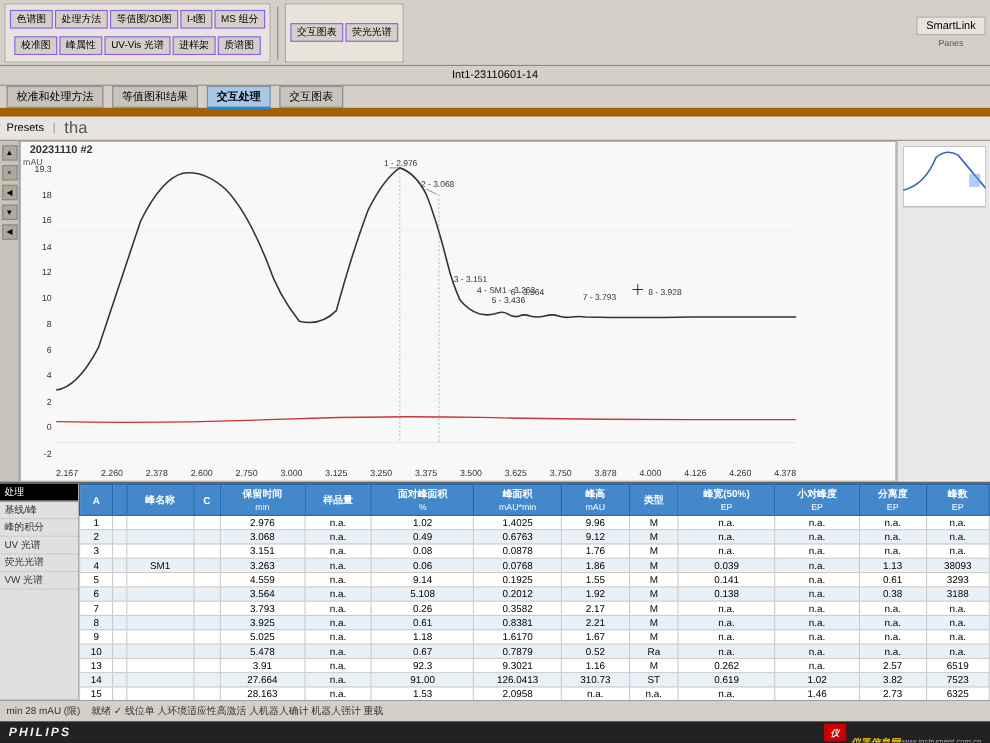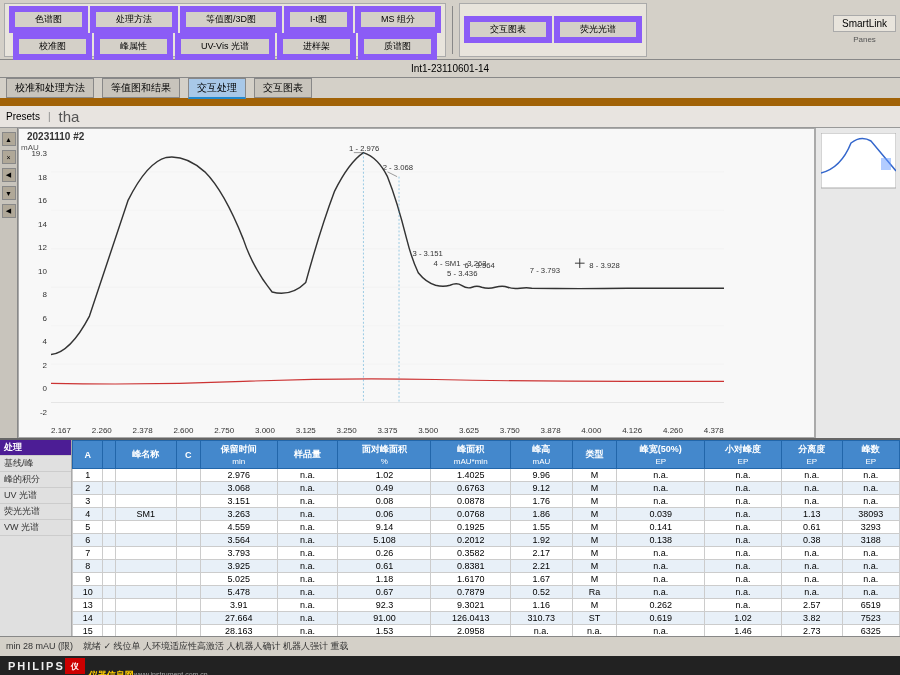--- a/index.html
+++ b/index.html
@@ -30,22 +30,22 @@
       align-items: center;
       border: 1px solid #aaa;
       padding: 2px 4px;
       background: #e8e4dc;
       height: 54px;
       justify-content: space-around;
     }
 
     .toolbar-btn {
       background: #d4d0c8;
-      border: 6px solid #8b5cf6;
-      padding: 1px 20px;
+      border: 1px solid #8b5cf6;
+      padding: 1px 5px;
       cursor: pointer;
       font-size: 9px;
       white-space: nowrap;
       color: #000;
     }
 
     
     #toolbar2 {
       background: #d4d0c8;
       border-bottom: 8px solid #a16207;
@@ -62,21 +62,21 @@
       border: 1px solid #888;
       padding: 2px 8px;
       cursor: pointer;
       font-size: 10px;
       color: #000;
     }
 
     .tab-btn.active {
       background: #a8c8e8;
       border-bottom: 2px solid #2288cc;
-      font-weight: normal;
+      font-weight: bold;
     }
 
     #presets-bar {
       background: #e8e4e0;
       border-bottom: 1px solid #999;
       height: 22px;
       display: flex;
       align-items: center;
       padding: 0 6px;
       font-size: 10px;
@@ -190,23 +190,22 @@
     }
 
     .list-item {
       padding: 1px 4px;
       cursor: pointer;
       color: #333;
       border-bottom: 1px solid #ccc;
     }
 
     .list-item.active {
-      background: #4c1d95;
+      background: #000000;
       color: white;
-      font-weight: bold;
     }
 
     #table-container {
       flex: 1;
       overflow: auto;
     }
 
     #data-table {
       border-collapse: collapse;
       width: 100%;
@@ -692,21 +691,21 @@
         </tbody>
     </table>
   </div>
 </div>
 
 <div id="status-bar" style="height:20px; background:#d4d0c8; border-top:1px solid #888; display:flex; align-items:center; padding:0 6px; font-size:9px; color:#333; gap:10px;">
   <span>min  28 mAU (限)</span>
   <span style="flex:1;">就绪 ✓ 线位单 人环境适应性高激活 人机器人确计 机器人强计 重载</span>
 </div>
 
-<div style="height:20px; background:#222; display:flex; align-items:center; padding:0 8px;">
+<div style="height:20px; background:#222; display:flex; align-items:center; justify-content:space-between; padding:0 8px;font-style:italic;">
   <span style="color:#eee; font-size:11px; font-weight:bold; letter-spacing:2px;">PHILIPS</span>
   <div style="display:flex; align-items:center; gap:4px;">
     <div style="width:20px; height:16px; background:#cc0000; display:flex; align-items:center; justify-content:center;">
       <span style="color:white; font-size:8px; font-weight:bold;">仪</span>
     </div>
     <div style="display:flex; flex-direction:row; line-height:1.1;margin-top:20px;">
       <span style="color:#ffcc00; font-size:9px; font-weight:bold;">仪器信息网</span>
       <span style="color:#aaa; font-size:7px;">www.instrument.com.cn</span>
     </div>
   </div>

